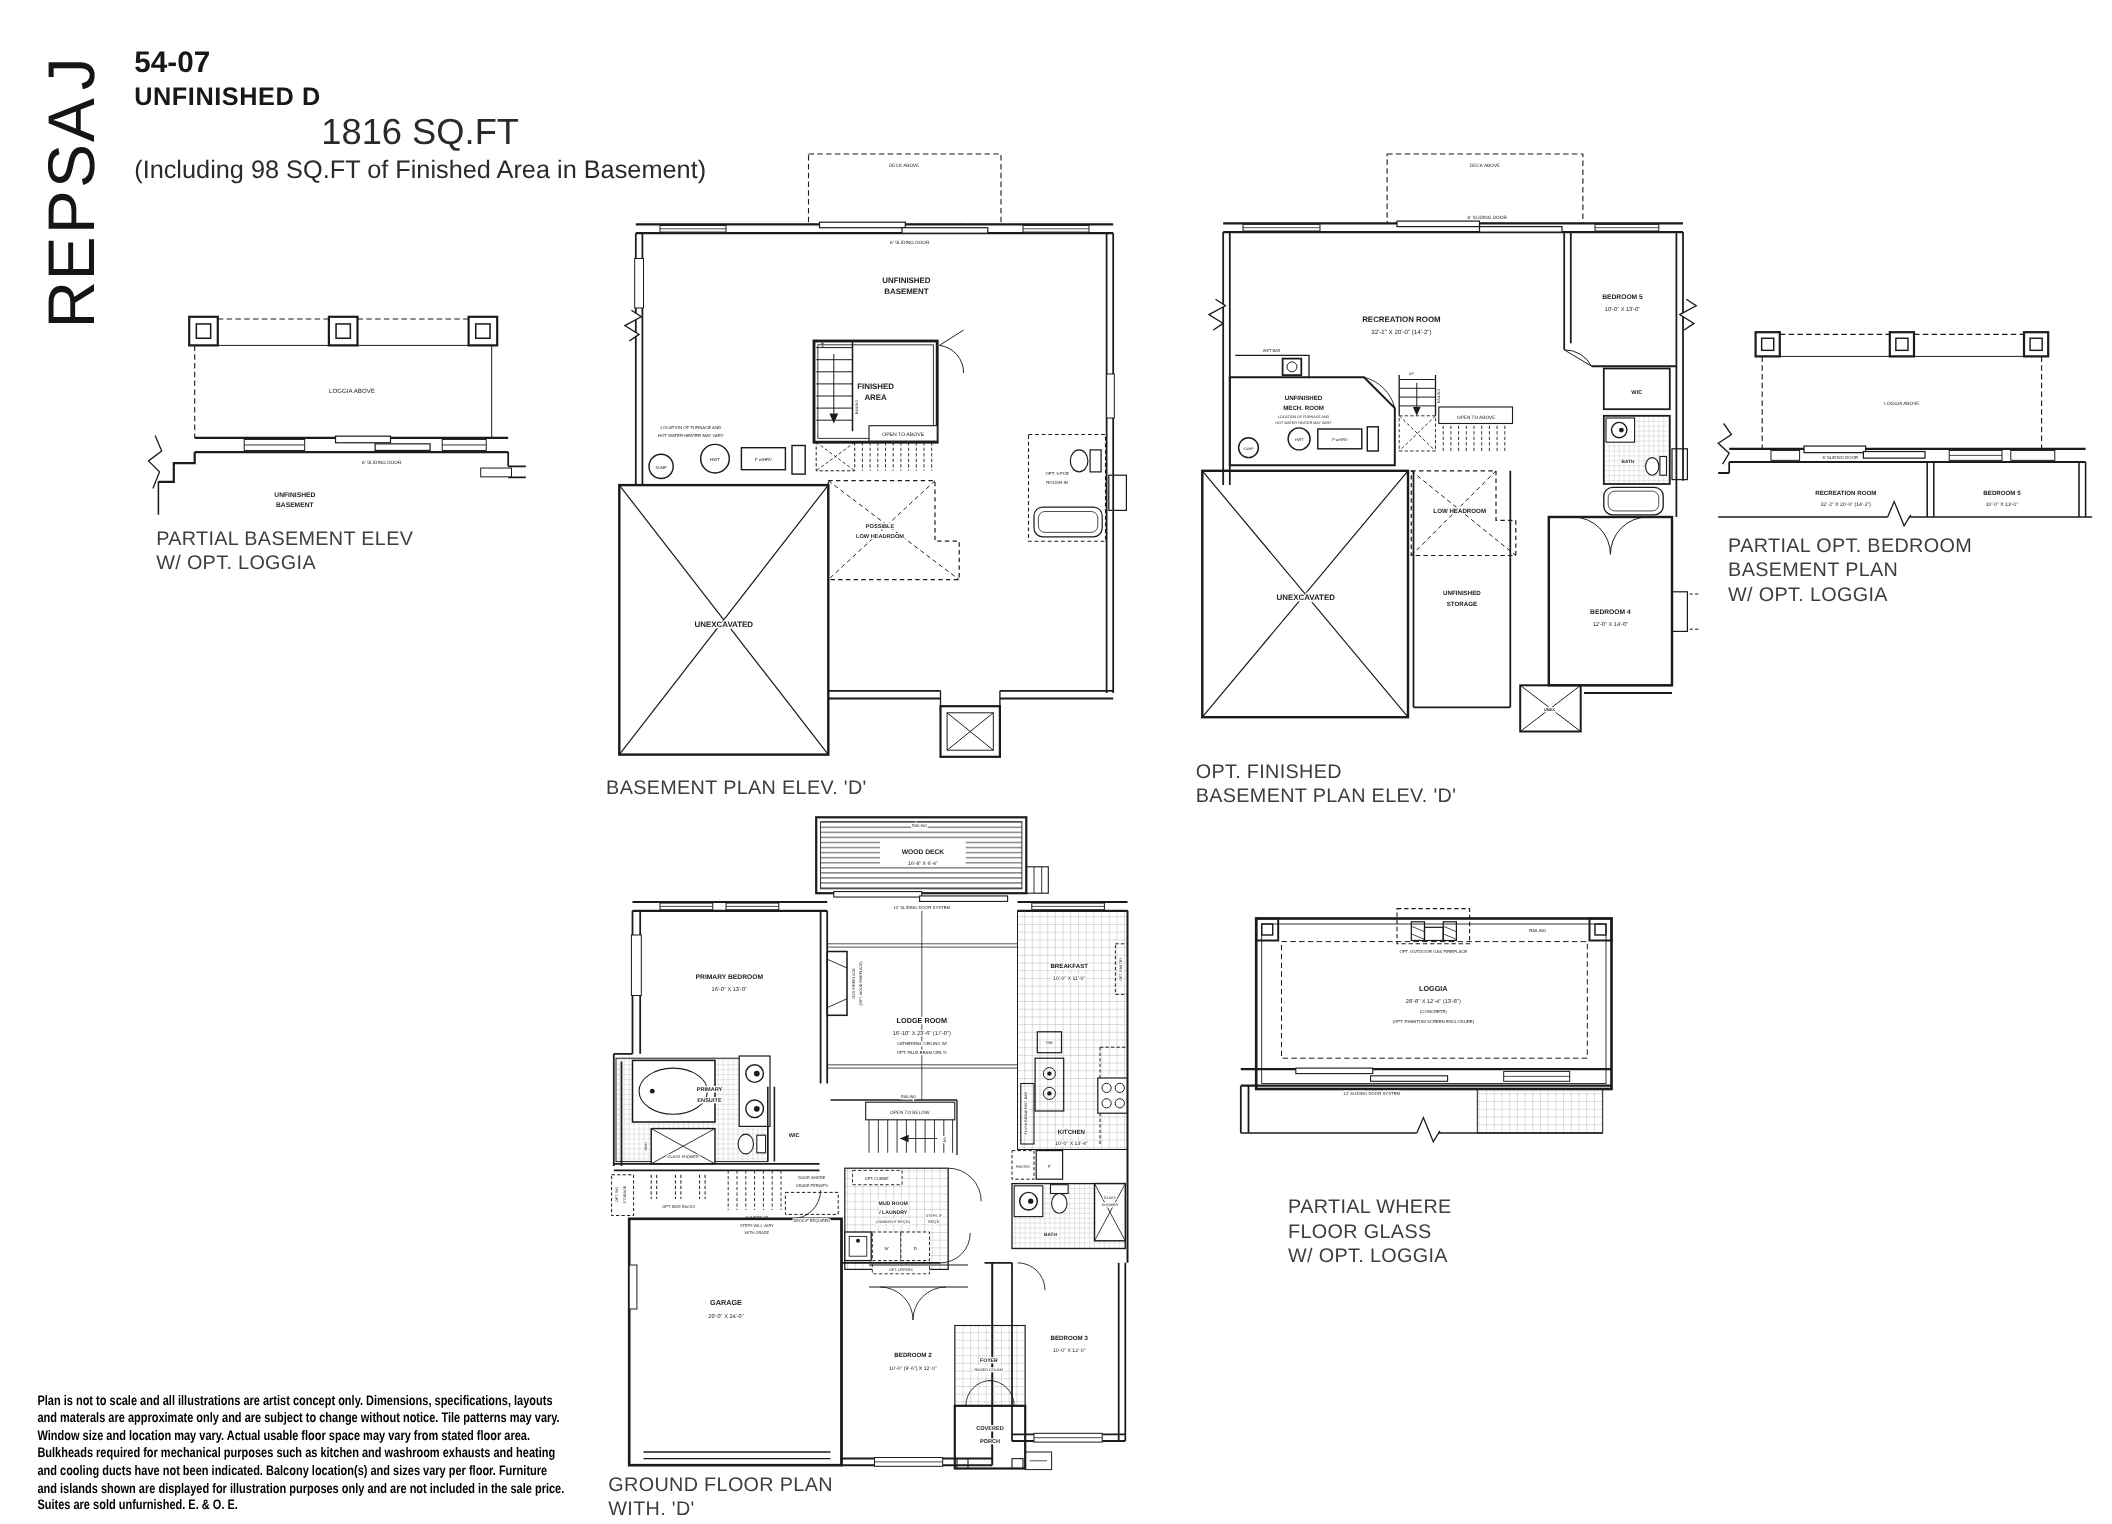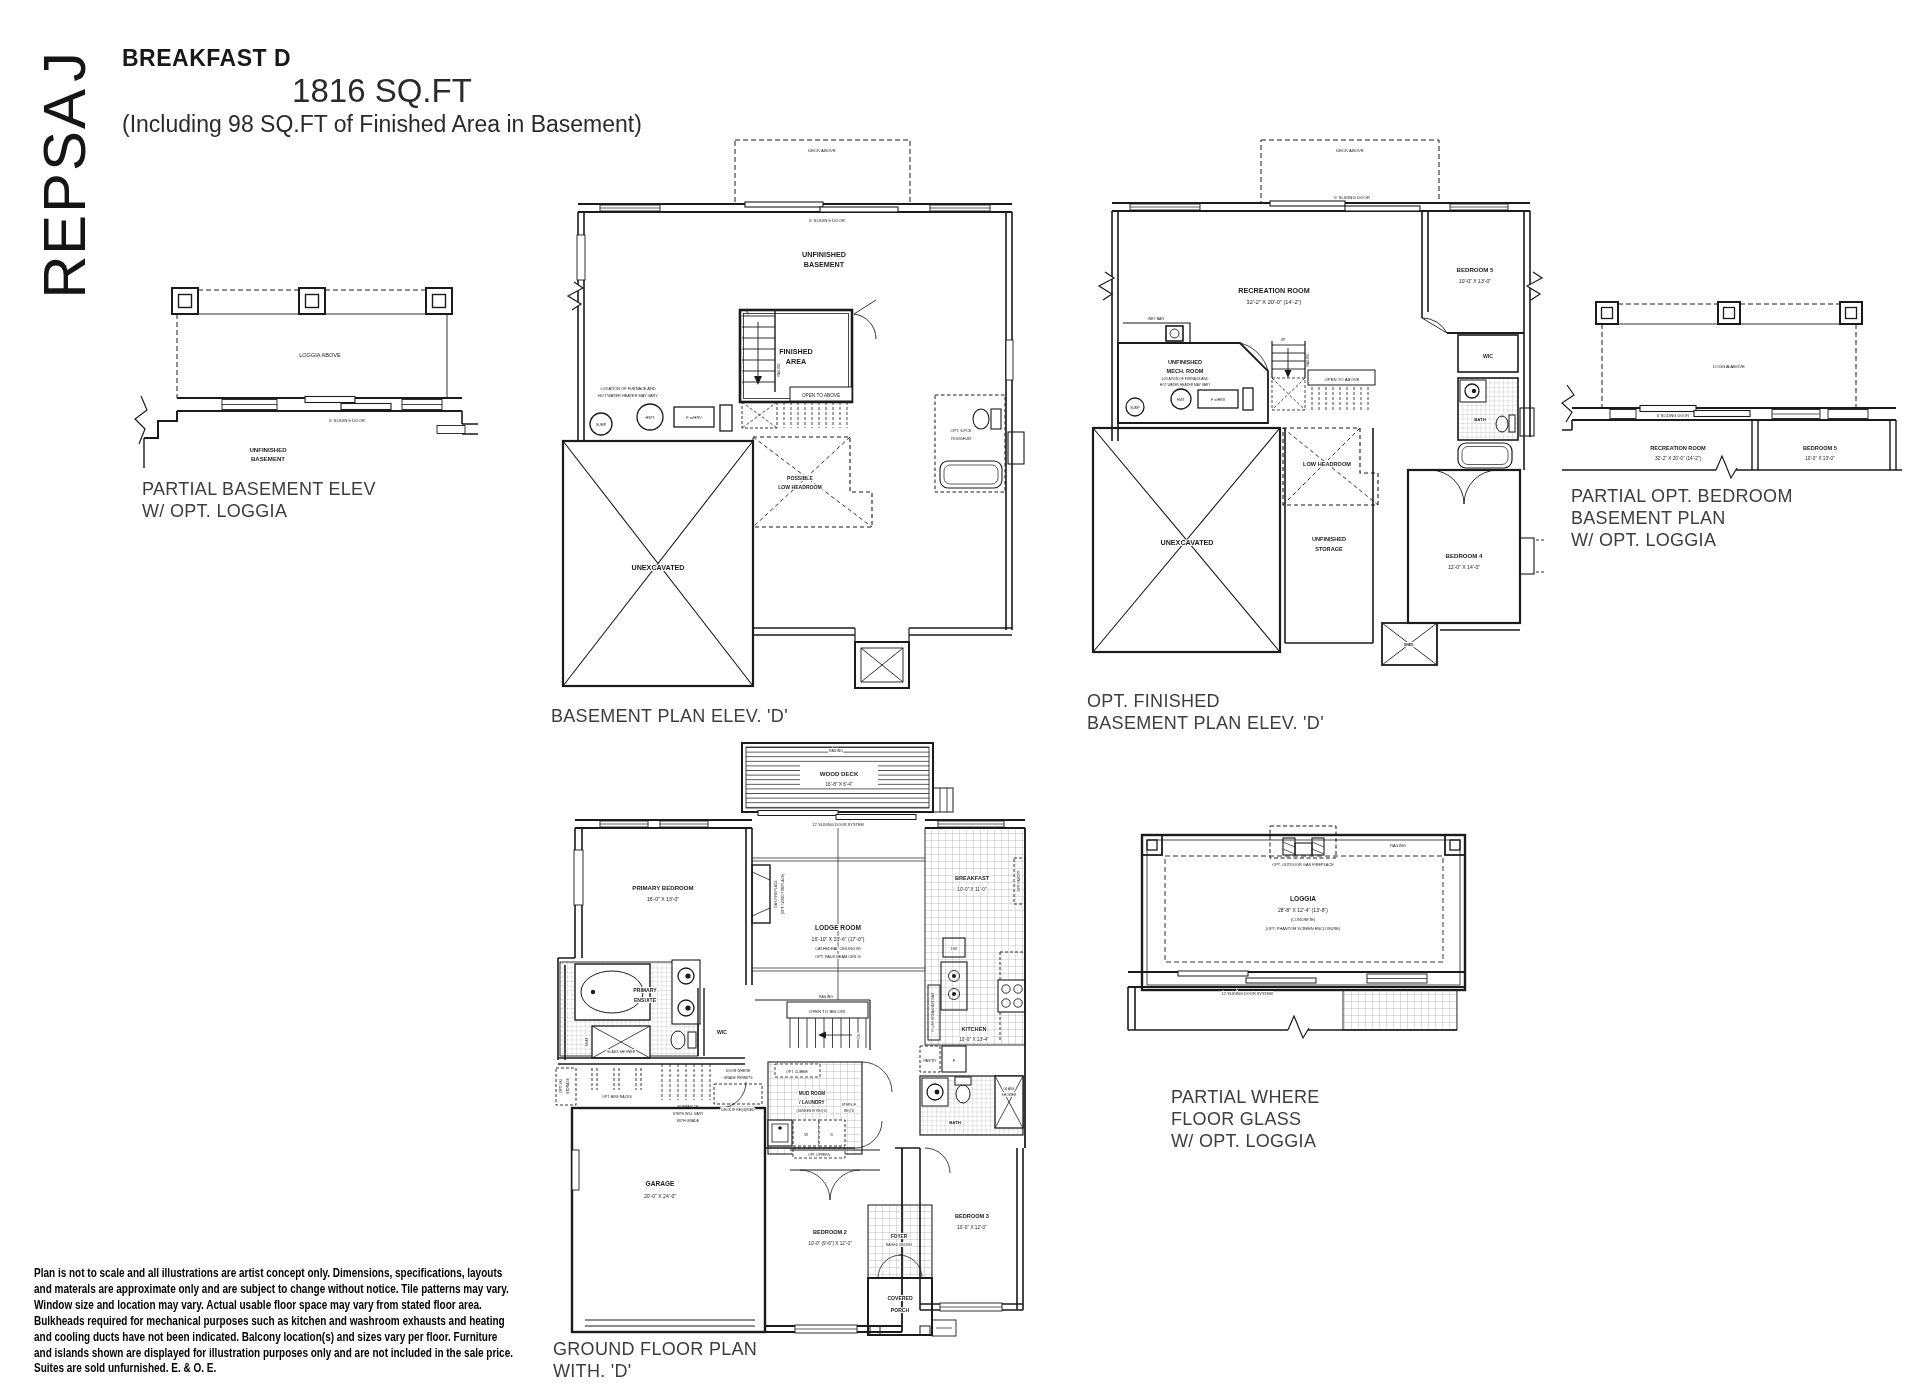--- a/index.html
+++ b/index.html
@@ -52,21 +52,22 @@
   <div id="model-name">
       <span>J</span>
       <span>A</span>
       <span>S</span>
       <span>P</span>
       <span>E</span>
       <span>R</span>
     </div>
 
   <header class="title">
-    <div class="t2">BREAKFAST D</div>
+    <div class="t1">54-07</div>
+    <div class="t2">UNFINISHED D</div>
     <div class="t3">1816 SQ.FT</div>
     <div class="t4">(Including 98 SQ.FT of Finished Area in Basement)</div>
   </header>
 
   <svg class="plan" style="left:125px;top:270px" width="360" height="205" viewBox="125 270 360 205">
     <g stroke="#1b1b1b" fill="none" stroke-width="1.4">
 
       <rect x="172" y="288" width="26" height="26" stroke-width="2"></rect>
         <rect x="178.5" y="294.5" width="13" height="13"></rect>
       <rect x="299" y="288" width="26" height="26" stroke-width="2"></rect>

